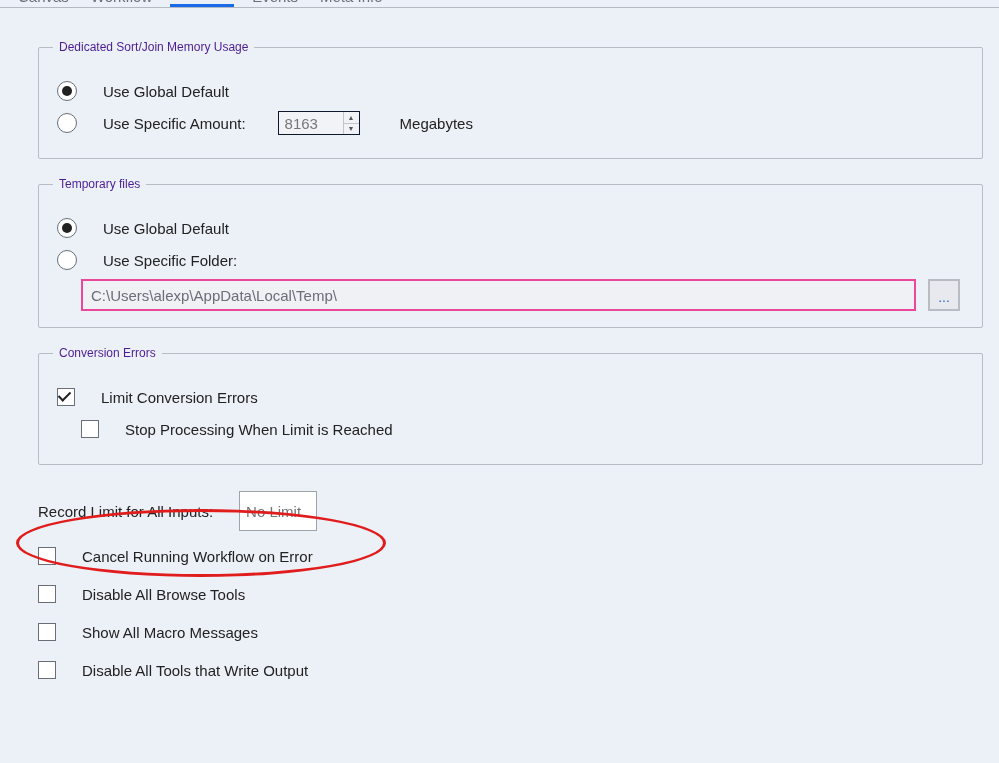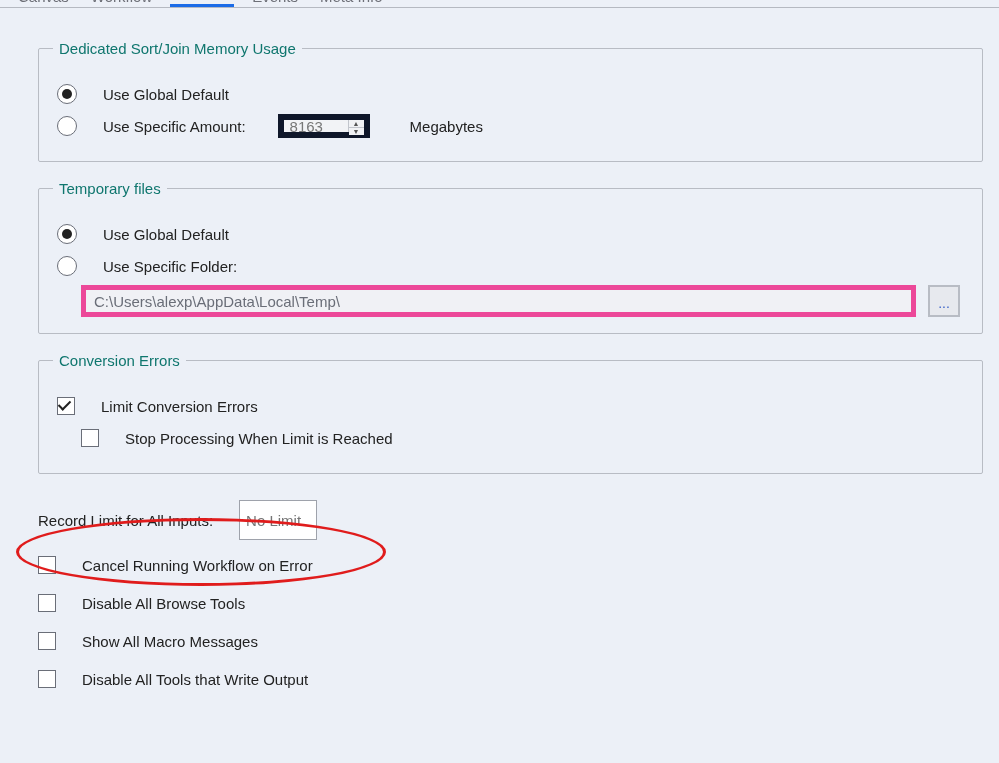--- a/index.html
+++ b/index.html
@@ -41,22 +41,22 @@
 
   fieldset.group {
     border: 1px solid #b8bcc4;
     border-radius: 2px;
     margin: 18px 16px 8px 16px;
     padding: 18px 18px 16px 18px;
     position: relative;
   }
   fieldset.group > legend {
     padding: 0 6px;
-    font-size: 15px;
-    color: #0f766e;
+    font-size: 12px;
+    color: #4c1d95;
     margin-left: -4px;
   }
 
   .row {
     display: flex;
     align-items: center;
     gap: 26px;
     margin: 6px 0;
     min-height: 26px;
   }
@@ -98,21 +98,21 @@
     border-right: 2px solid #222;
     border-bottom: 2px solid #222;
     transform: rotate(45deg);
   }
 
   .label { cursor: default; }
 
   
   .spinbox {
     display: inline-flex;
-    border: 6px solid #0f172a;
+    border: 1px solid #0f172a;
     background: #fff;
     height: 24px;
   }
   .spinbox input {
     border: none;
     outline: none;
     width: 64px;
     padding: 0 6px;
     font: inherit;
     background: transparent;
@@ -143,21 +143,21 @@
   .pathrow {
     display: flex;
     align-items: stretch;
     gap: 12px;
     margin-top: 6px;
     margin-left: 24px;
     margin-right: 4px;
   }
   .pathinput {
     flex: 1;
-    border: 5px solid #ec4899;
+    border: 2px solid #ec4899;
     background: #f0f1f5;
     color: #6a6e78;
     font: inherit;
     padding: 6px 8px;
     height: 32px;
   }
   .browse-btn {
     width: 32px;
     height: 32px;
     border: 2px solid #b8bcc4;

